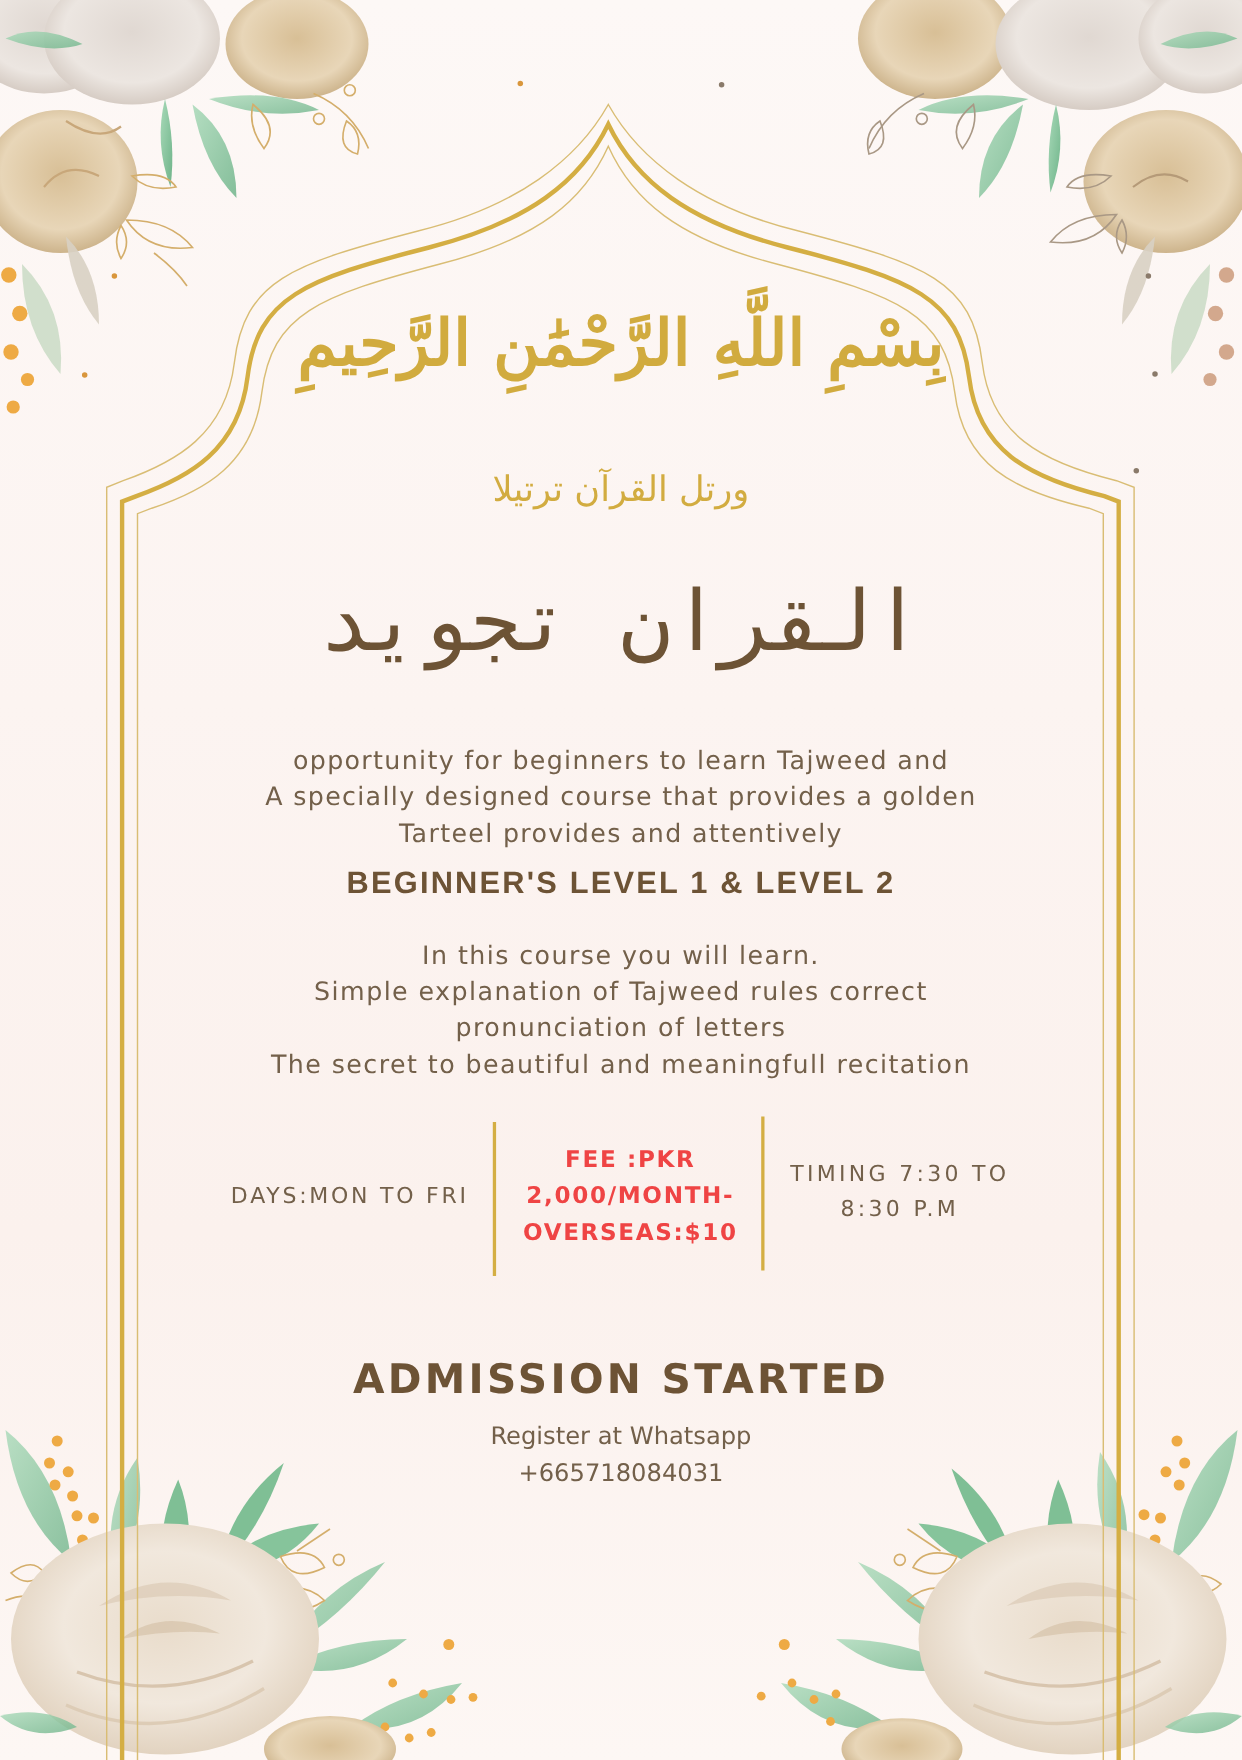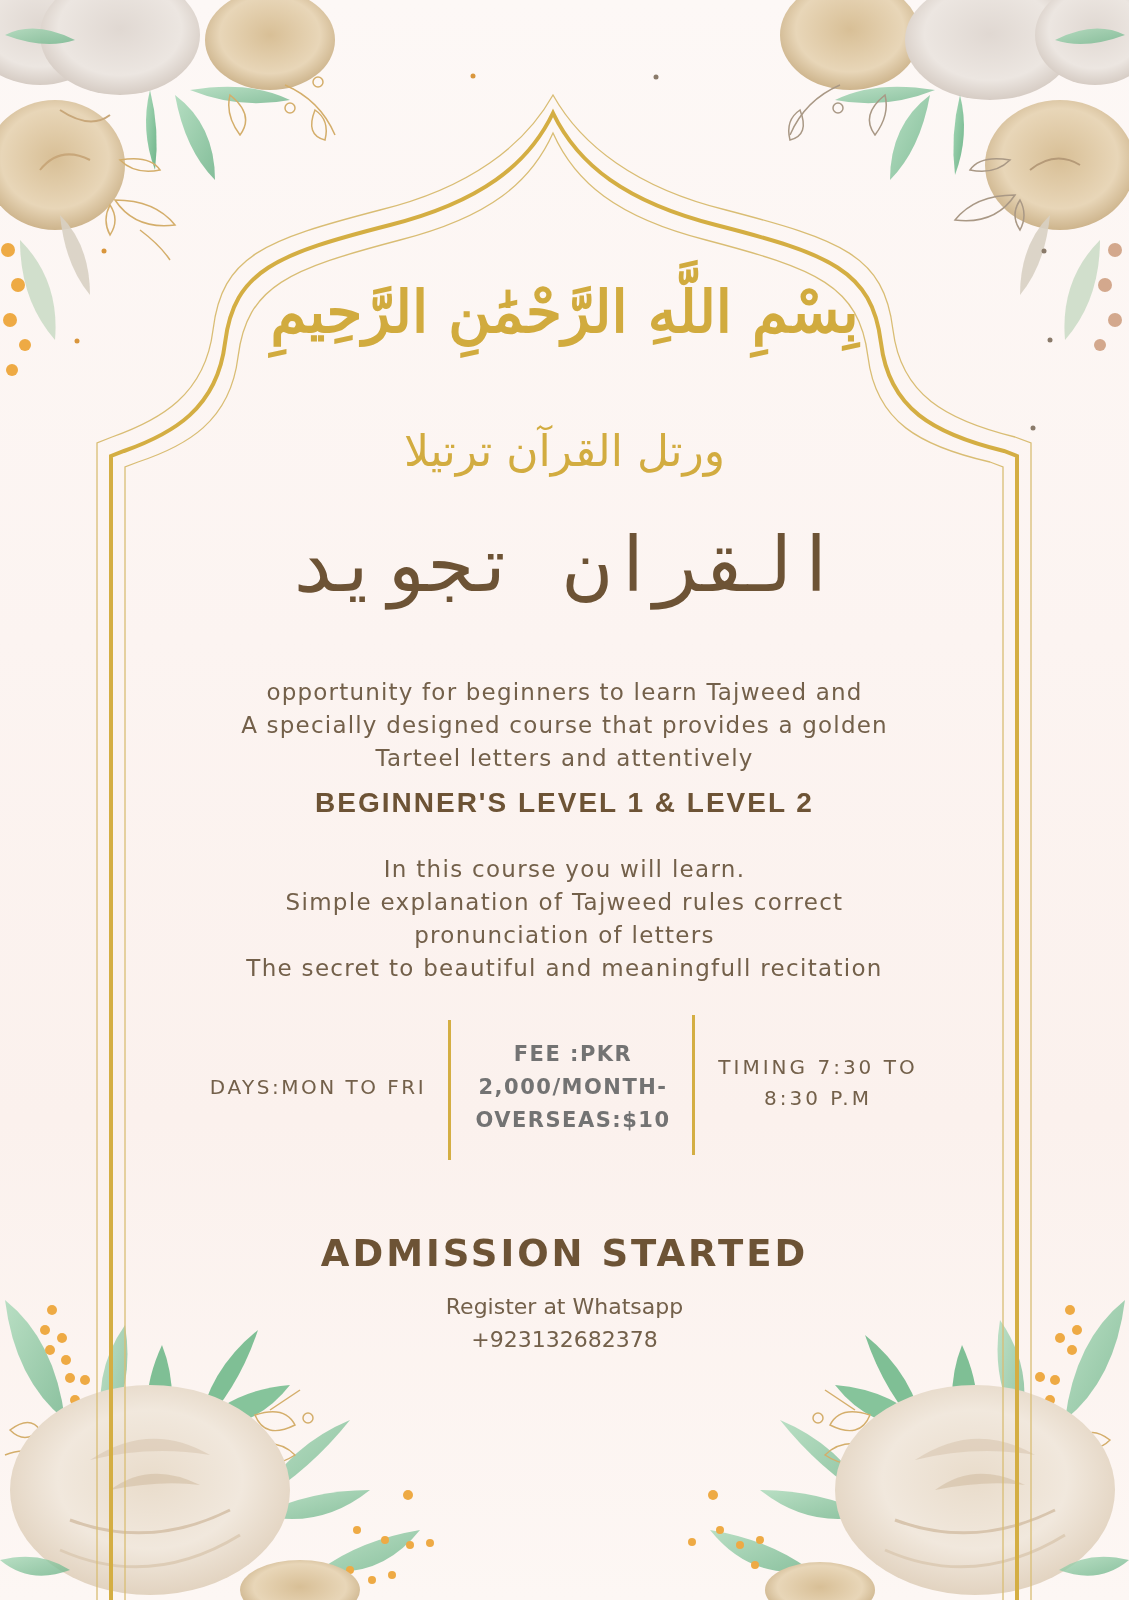--- a/index.html
+++ b/index.html
@@ -7,31 +7,31 @@
     width: 1129px; height: 1600px; overflow: hidden; position: relative;
     background: linear-gradient(180deg, #fdf8f6 0%, #fcf4f1 40%, #fbf1ed 70%, #fdf7f4 100%);
     font-family: "DejaVu Sans", sans-serif;
   }
   #frame { position: absolute; left: 0; top: 0; width: 1129px; height: 1600px; pointer-events: none; }
   .deco { position: absolute; left: 0; top: 0; width: 1129px; height: 1600px; pointer-events: none; }
 
   .center-col { position: absolute; left: 0; width: 1129px; text-align: center; }
 
   #bismillah { top: 278px; font-family: "DejaVu Serif", serif; font-size: 58px; color: #d1ab3e; direction: rtl; letter-spacing: -1px; font-weight: bold; }
-  #verse { top: 425px; font-family: "DejaVu Sans", sans-serif; font-size: 44px; color: #d2ac40; direction: rtl; }
+  #verse { top: 425px; font-family: "DejaVu Sans", sans-serif; font-size: 32px; color: #d2ac40; direction: rtl; }
   #title-ar { top: 520px; font-family: Liberation Mono, monospace; font-size: 76px; color: #6d5335; direction: rtl; }
 
   #intro { top: 676px; font-family: "DejaVu Sans", sans-serif; font-size: 23px; line-height: 33px; color: #73604a; letter-spacing: 1.2px; font-weight: normal; }
   #intro div { white-space: nowrap; }
   #levels { top: 787px; font-family: Liberation Sans, sans-serif; font-size: 28px; font-weight: bold; color: #6d5335; letter-spacing: 2px; }
 
   #learn { top: 853px; font-family: "DejaVu Sans", sans-serif; font-size: 23px; line-height: 33px; color: #73604a; letter-spacing: 1.3px; }
   #learn div { white-space: nowrap; }
 
-  .info { position: absolute; font-family: "DejaVu Sans", sans-serif; color: #737373; text-align: center; }
+  .info { position: absolute; font-family: "DejaVu Sans", sans-serif; color: #ef4444; text-align: center; }
   #days { left: 190px; top: 1075px; width: 256px; font-size: 20px; letter-spacing: 2.5px; color: #73604a; white-space: nowrap; }
   #fee { left: 455px; top: 1038px; width: 236px; font-size: 21px; line-height: 33px; font-weight: bold; letter-spacing: 1.5px; }
   #fee div { white-space: nowrap; }
   #timing { left: 698px; top: 1052px; width: 240px; font-size: 20px; line-height: 31px; letter-spacing: 3px; color: #73604a; }
   #timing div { white-space: nowrap; }
   .divider { position: absolute; width: 3px; background: #d4ae43; }
 
   #admission { top: 1222px; font-family: "DejaVu Sans", sans-serif; font-size: 37px; font-weight: bold; color: #6d5335; letter-spacing: 3px; margin-top: 10px; }
   #register { top: 1290px; font-family: "DejaVu Sans", sans-serif; font-size: 22px; line-height: 33px; color: #73604a; }
 </style>
@@ -227,21 +227,21 @@
   <path d="M125 1600 L125 467 L138 462 C 186 446, 230 422, 238 357 C 247 285, 290 269, 400 240 C 490 217, 531 182, 553 133 C 575 182, 616 217, 706 240 C 816 269, 859 285, 868 357 C 876 422, 920 446, 990 462 L1003 467 L1003 1600" fill="none" stroke="#d9bd74" stroke-width="1.3"></path>
 </svg>
 
 <div class="center-col" id="bismillah">بِسْمِ اللَّهِ الرَّحْمَٰنِ الرَّحِيمِ</div>
 <div class="center-col" id="verse">ورتل القرآن ترتيلا</div>
 <div class="center-col" id="title-ar">القران تجويد</div>
 
 <div class="center-col" id="intro">
   <div>opportunity for beginners to learn Tajweed and</div>
   <div>A specially designed course that provides a golden</div>
-  <div>Tarteel letters and attentively</div>
+  <div>Tarteel provides and attentively</div>
 </div>
 
 <div class="center-col" id="levels">BEGINNER'S LEVEL 1 &amp; LEVEL 2</div>
 
 <div class="center-col" id="learn">
   <div>In this course you will learn.</div>
   <div>Simple explanation of Tajweed rules correct</div>
   <div>pronunciation of letters</div>
   <div>The secret to beautiful and meaningfull recitation</div>
 </div>
@@ -256,14 +256,14 @@
 <div class="divider" style="left:692px; top:1015px; height:140px;"></div>
 <div class="info" id="timing">
   <div>TIMING 7:30 TO</div>
   <div>8:30 P.M</div>
 </div>
 
 <div class="center-col" id="admission">ADMISSION STARTED</div>
 
 <div class="center-col" id="register">
   <div>Register at Whatsapp</div>
-  <div>+923132682378</div>
+  <div>+665718084031</div>
 </div>
 
 </body></html>

